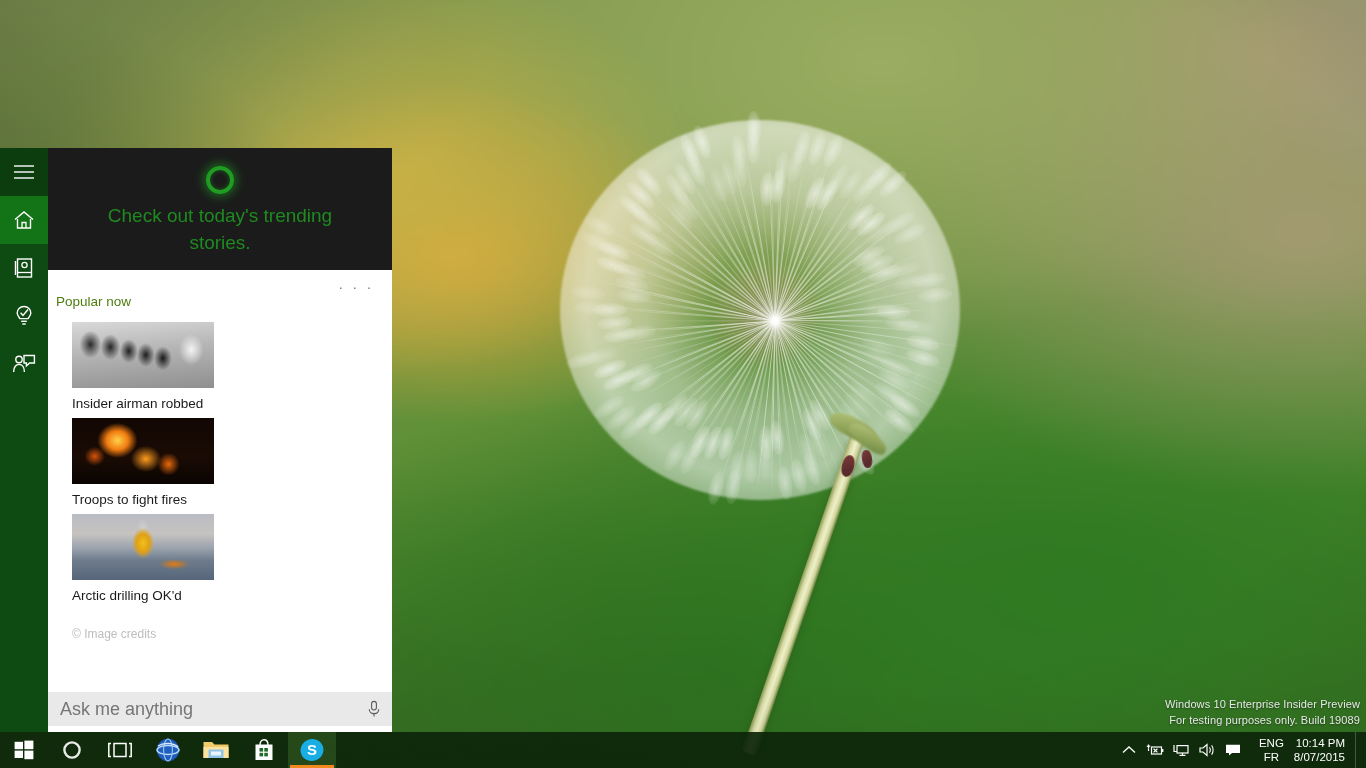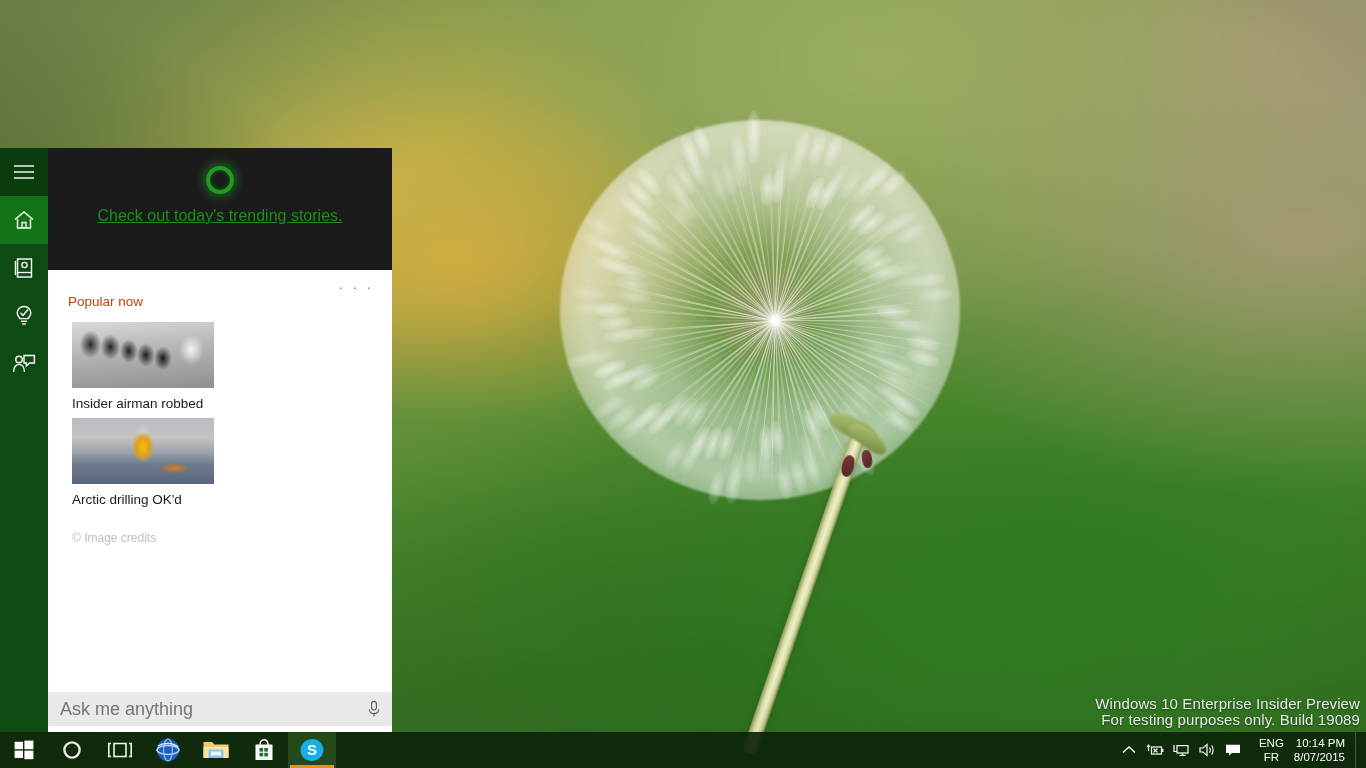--- a/index.html
+++ b/index.html
@@ -72,21 +72,21 @@
   }
   .sepal-dark {
     position:absolute; border-radius:45%;
     background:linear-gradient(150deg,#7a3b3a 0%, #5a2a2c 70%);
     filter:blur(.6px);
   }
 
   
   .watermark {
     position:absolute; right:6px; bottom:40px; text-align:right;
-    color:#e8e8e8; font-size:15px; line-height:16px;
+    color:#e8e8e8; font-size:11px; line-height:16px;
     text-shadow:0 1px 2px rgba(0,0,0,.45);
     letter-spacing:.1px; white-space:nowrap;
   }
 
   
   .cortana { position:absolute; left:0; top:148px; width:392px; height:584px; display:flex; }
 
   .rail {
     width:48px; background:#0d4b12; display:flex; flex-direction:column; align-items:center;
     padding-top:0;
@@ -105,30 +105,30 @@
     height:122px; background:#1b1b1b; display:flex; flex-direction:column;
     align-items:center; justify-content:flex-start; padding-top:14px;
   }
   .ring-wrap { width:36px; height:36px; position:relative; margin-bottom:4px; }
   .ring {
     position:absolute; inset:4px; border-radius:50%;
     border:4px solid #1f9d22;
     box-shadow:0 0 10px 3px rgba(31,157,34,.55), inset 0 0 5px rgba(31,157,34,.5);
   }
   .greeting {
-    color:#1f8a20; font-size:16px; line-height:27px; text-align:center;
-    width:290px; font-weight:400;text-decoration:underline;
+    color:#1f8a20; font-size:19px; line-height:27px; text-align:center;
+    width:290px; font-weight:400;
   }
 
   .card { background:#fff; position:relative; }
   .card-dots {
     position:absolute; right:18px; top:10px; color:#808080;
     font-size:15px; letter-spacing:2.5px; line-height:14px; cursor:default;
   }
-  .card-title { color:#c2410c; font-size:13.5px; padding:24px 0 8px 20px; }
+  .card-title { color:#4d7c0f; font-size:13.5px; padding:24px 0 8px 8px; }
 
   .tiles { display:flex; flex-wrap:wrap; padding:0 20px; }
   .tile { width:148px; margin:5px 4px 0 4px; cursor:default; }
   .tile-img { width:142px; height:66px; background:#888; overflow:hidden; position:relative; }
   .tile-label { font-size:13.5px; color:#1a1a1a; line-height:18px; padding:7px 2px 0 0; }
 
   
   .img-tuskegee {
     background:
       radial-gradient(ellipse 14% 38% at 84% 42%, #f4f4f4 0%, rgba(244,244,244,0) 62%),
@@ -545,20 +545,24 @@
 
       <div class="card">
         <div class="card-dots">· · ·</div>
         <div class="card-title">Popular now</div>
         <div class="tiles" id="popular-tiles">
             <div class="tile">
               <div class="tile-img img-tuskegee"></div>
               <div class="tile-label">Insider airman robbed</div>
             </div>
             <div class="tile">
+              <div class="tile-img img-fire"></div>
+              <div class="tile-label">Troops to fight fires</div>
+            </div>
+            <div class="tile">
               <div class="tile-img img-arctic"></div>
               <div class="tile-label">Arctic drilling OK'd</div>
             </div>
           </div>
         <div class="credits">© Image credits</div>
       </div>
 
     </div>
   </div>
 

